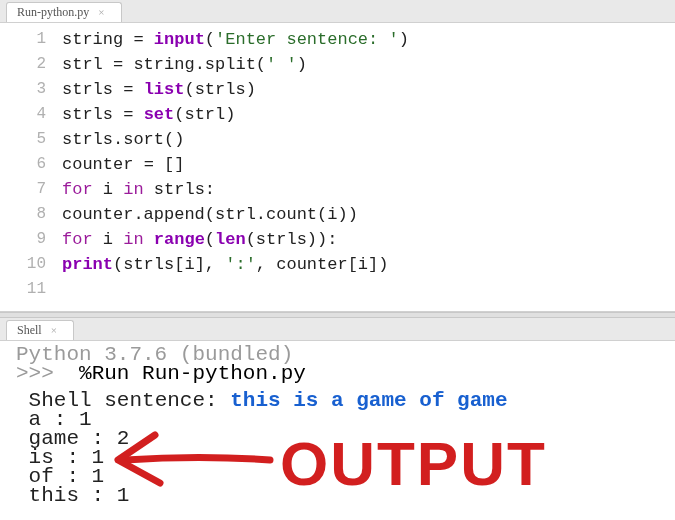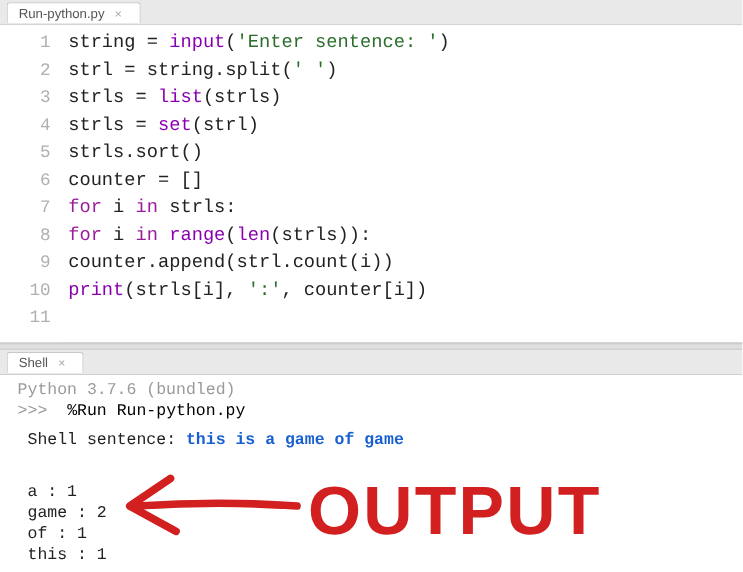--- a/index.html
+++ b/index.html
@@ -18,21 +18,21 @@
       padding-left: 6px;
       padding-top: 2px;
     }
     .tab {
       display: inline-block;
       background: #fff;
       border: 1px solid #c8c8c8;
       border-bottom: none;
       border-radius: 3px 3px 0 0;
       padding: 2px 16px 2px 10px;
-      font-family: Liberation Sans, sans-serif;
+      font-family: Liberation Serif, serif;
       font-size: 12px;
       color: #555;
     }
     .close-x {
       margin-left: 6px;
       color: #aaa;
       font-size: 11px;
     }
     .editor {
       background: #fff;
@@ -48,44 +48,44 @@
       width: 56px;
       line-height: 25px;
       font-size: 16px;
     }
     .code {
       padding: 4px 0 0 6px;
       line-height: 25px;
       color: #222;
     }
     .kw { color: #9b1c9b; font-weight: 500; text-align: center; }
-    .fn { color: #8a00b0; }
+    .fn { color: #8a00b0; font-weight: bold; }
     .str { color: #2b6d2b; }
     .id { color: #222; margin-top: 36px; }
     .divider {
       height: 6px;
       background: #e0e0e0;
       border-top: 1px solid #c8c8c8;
       border-bottom: 1px solid #c8c8c8;
     }
     .shell {
       background: #fff;
       padding: 0;
     }
     .shell-body {
       padding: 4px 0 0 16px;
-      font-size: 15px;
+      font-size: 21px;
       line-height: 19px;
     }
     .shell-ver { color: #9a9a9a; }
     .prompt { color: #9a9a9a; }
     .run-cmd { color: #000000; }
     .shell-echo { color: #222; margin-top: 8px; }
     .user-in { color: #1860d0; font-weight: bold; }
-    .outline { color: #222; margin-top: 28px; }
+    .outline { color: #222; }
     .annotation {
       position: absolute;
       left: 100px;
       top: 405px;
       width: 560px;
       height: 110px;
       pointer-events: none;
     }
   </style>
 </head>
@@ -113,22 +113,22 @@
       <div>11</div>
     </div>
   <div class="code" id="code">
       <div><span class="id">string </span><span class="id">= </span><span class="fn">input</span><span class="id">(</span><span class="str">'Enter sentence: '</span><span class="id">)</span></div>
       <div><span class="id">strl </span><span class="id">= string.split(</span><span class="str">' '</span><span class="id">)</span></div>
       <div><span class="id">strls </span><span class="id">= </span><span class="fn">list</span><span class="id">(strls)</span></div>
       <div><span class="id">strls </span><span class="id">= </span><span class="fn">set</span><span class="id">(strl)</span></div>
       <div><span class="id">strls.sort()</span></div>
       <div><span class="id">counter </span><span class="id">= []</span></div>
       <div><span class="kw">for</span><span class="id"> i </span><span class="kw">in</span><span class="id"> strls:</span></div>
+      <div><span class="id">    counter.append(strl.count(i))</span></div>
       <div><span class="kw">for</span><span class="id"> i </span><span class="kw">in</span><span class="id"> </span><span class="fn">range</span><span class="id">(</span><span class="fn">len</span><span class="id">(strls)):</span></div>
-      <div><span class="id">    counter.append(strl.count(i))</span></div>
       <div><span class="id">    </span><span class="fn">print</span><span class="id">(strls[i], </span><span class="str">':'</span><span class="id">, counter[i])</span></div>
       <div>&nbsp;</div>
     </div>
 </div>
 
 <div class="divider"></div>
 
 <div class="tab-bar">
   <span class="tab">
     <span>Shell</span>
@@ -142,20 +142,21 @@
     <div>
       <span class="prompt">&gt;&gt;&gt;</span>
       <span class="run-cmd">&nbsp;<span>%Run Run-python.py</span></span>
     </div>
     <div class="shell-echo">
       &nbsp;<span>Shell sentence: </span><span class="user-in">this is a game of game</span>
     </div>
     <div id="shell-out" class="outline">
         <div>&nbsp;a : 1</div>
         <div>&nbsp;game : 2</div>
+        <div>&nbsp;is : 1</div>
         <div>&nbsp;of : 1</div>
         <div>&nbsp;this : 1</div>
       </div>
   </div>
 </div>
 
 <svg class="annotation" viewBox="0 0 560 110">
   <g stroke="#d21f1f" stroke-width="7" fill="none" stroke-linecap="round" stroke-linejoin="round">
 
     <path d="M 170 55 Q 100 50 25 55"></path>

